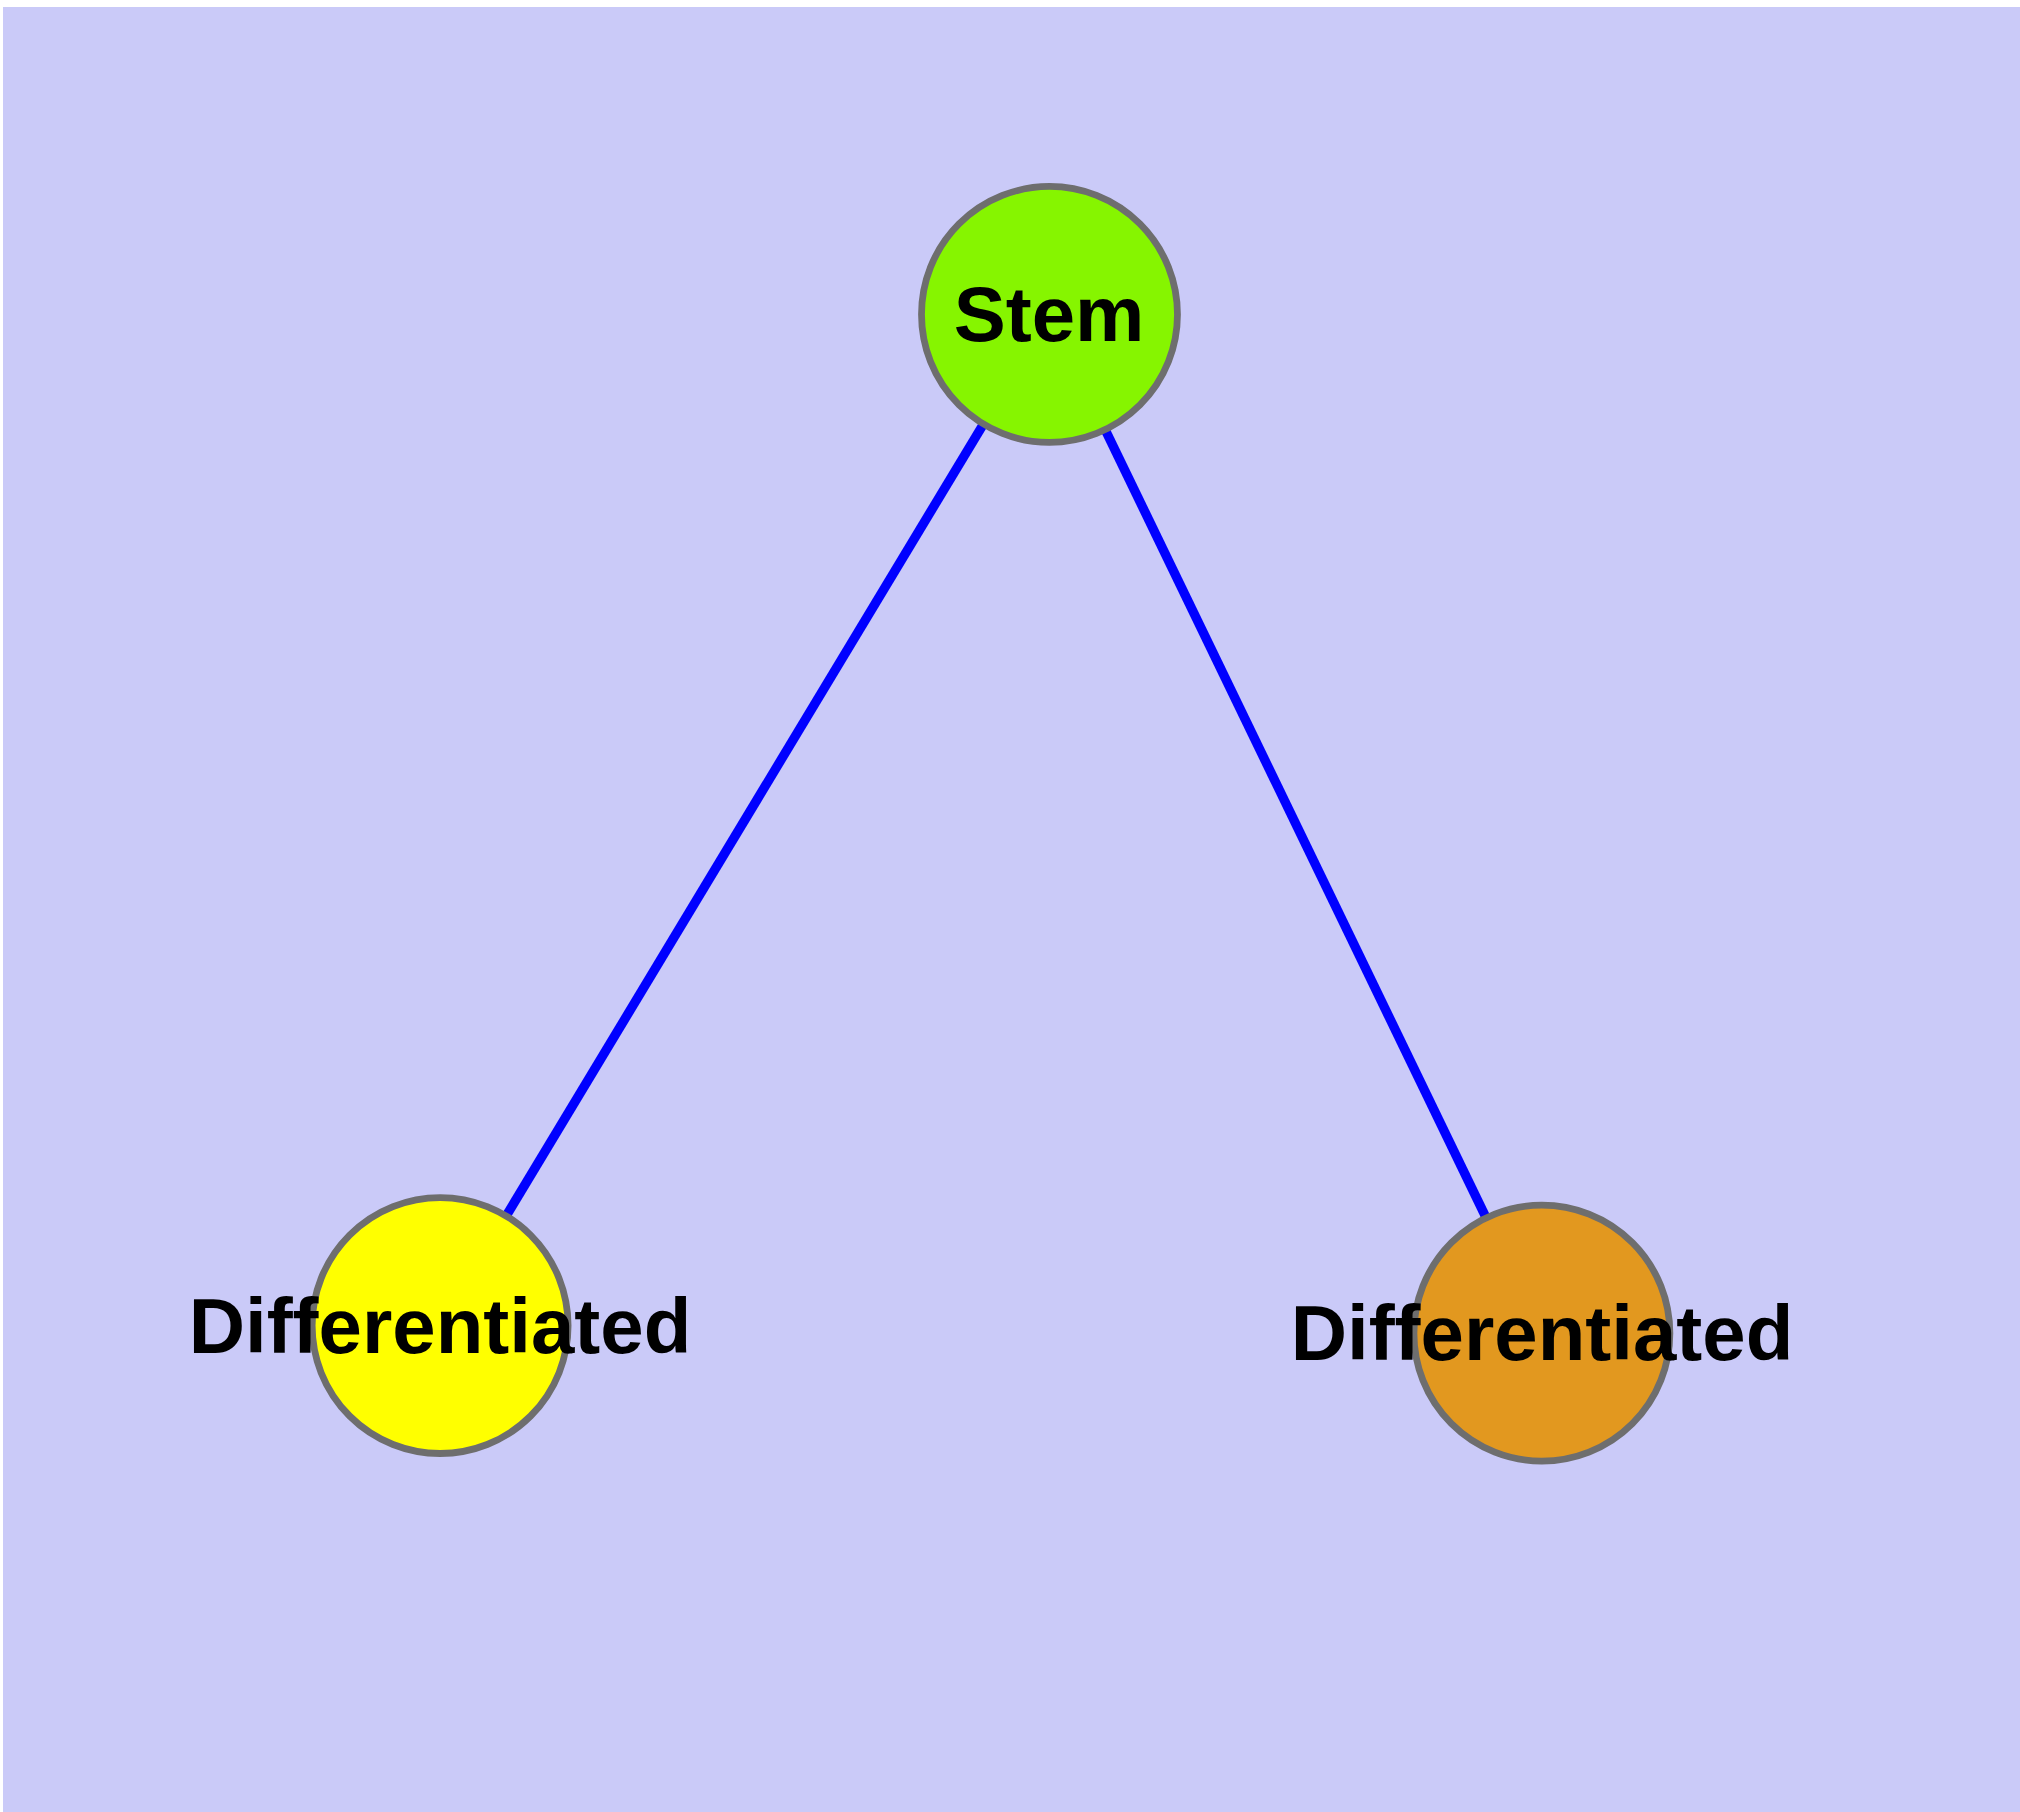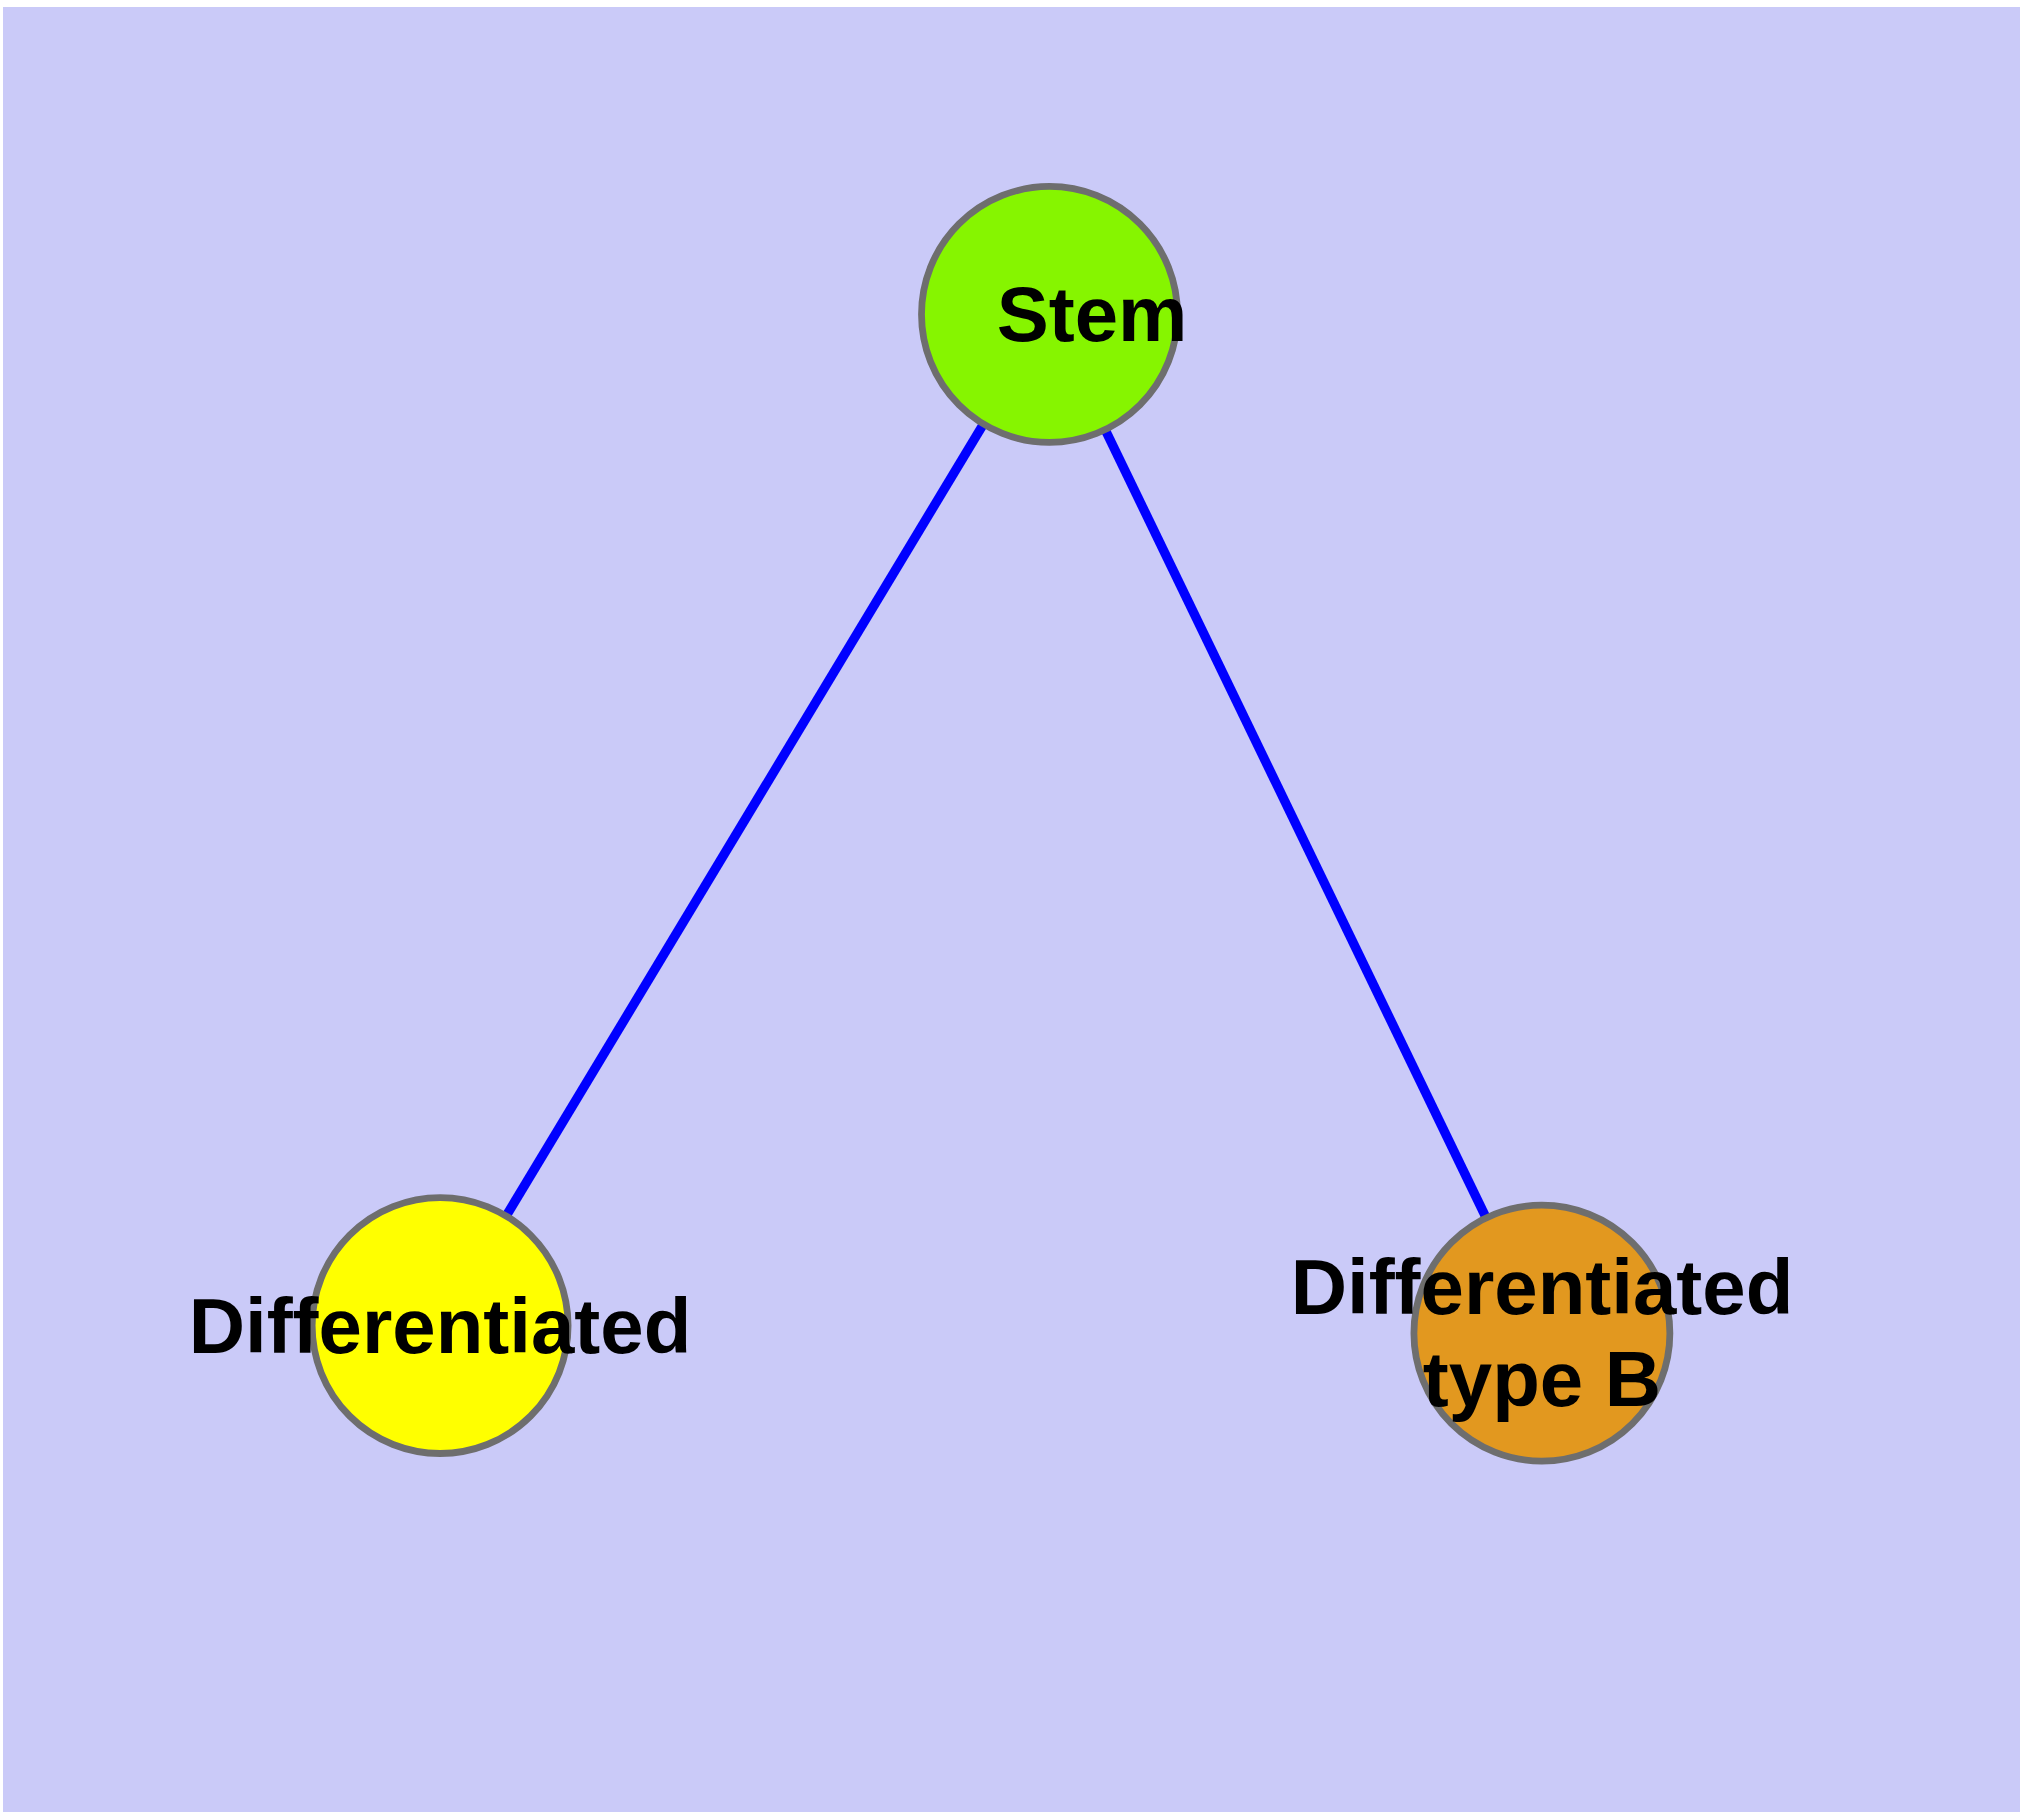--- a/index.html
+++ b/index.html
@@ -50,27 +50,26 @@
   <div class="canvas-bg" style="background: rgb(202, 202, 248);"></div>
 
   <svg id="graph-svg" viewBox="0 0 2384 2138" xmlns="http://www.w3.org/2000/svg">
       <line x1="1238" y1="371" x2="519" y2="1564" stroke="#0000FF" stroke-width="11"></line>
       <line x1="1238" y1="371" x2="1819" y2="1573" stroke="#0000FF" stroke-width="11"></line>
       <circle cx="1238" cy="371" r="151" fill="#86F500" stroke="#6E6E6E" stroke-width="8"></circle>
       <circle cx="519" cy="1564" r="151" fill="#FFFF00" stroke="#6E6E6E" stroke-width="8"></circle>
       <circle cx="1819" cy="1573" r="151" fill="#E2981F" stroke="#6E6E6E" stroke-width="8"></circle>
     </svg>
 
-  <div class="node-label" style="left: 1092px; top: 314px; color: rgb(0, 0, 0);">
+  <div class="node-label" style="left: 1049px; top: 314px; color: rgb(0, 0, 0);">
     <span>Stem</span>
   </div>
 
   <div class="node-label" style="left: 440px; top: 1326px; color: rgb(0, 0, 0);">
     <span>Differentiated</span><br>
   </div>
 
   <div class="node-label" style="left: 1542px; top: 1333px; color: rgb(0, 0, 0);">
     <span>Differentiated</span><br>
-    <span>type B</span>
   </div>
 
 </div>
 
 
 </body></html>

